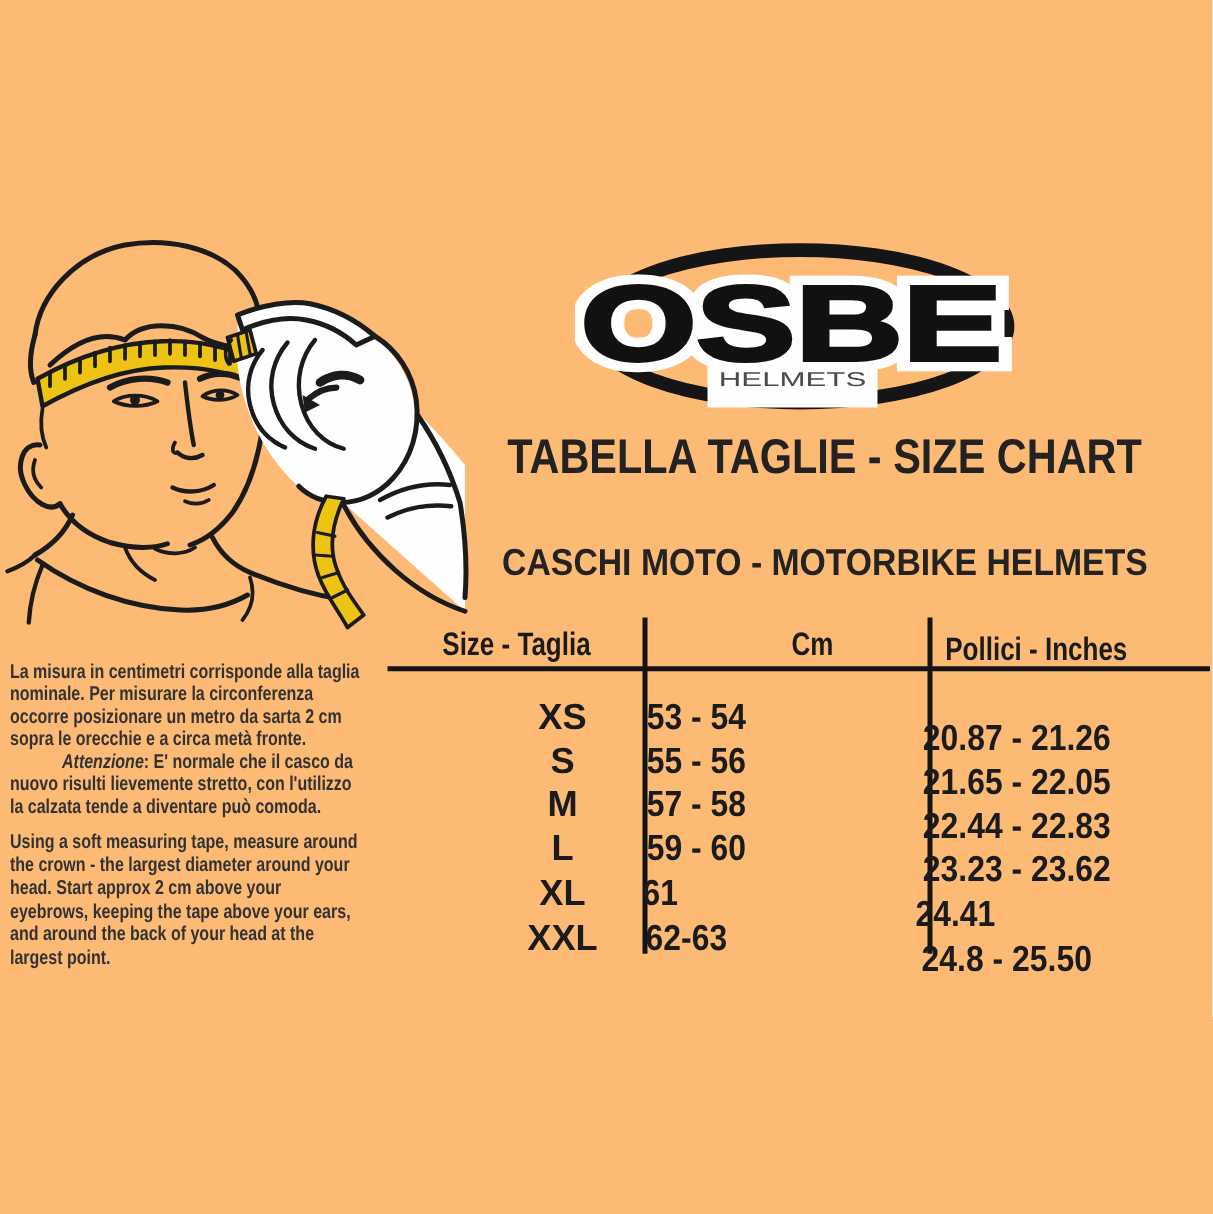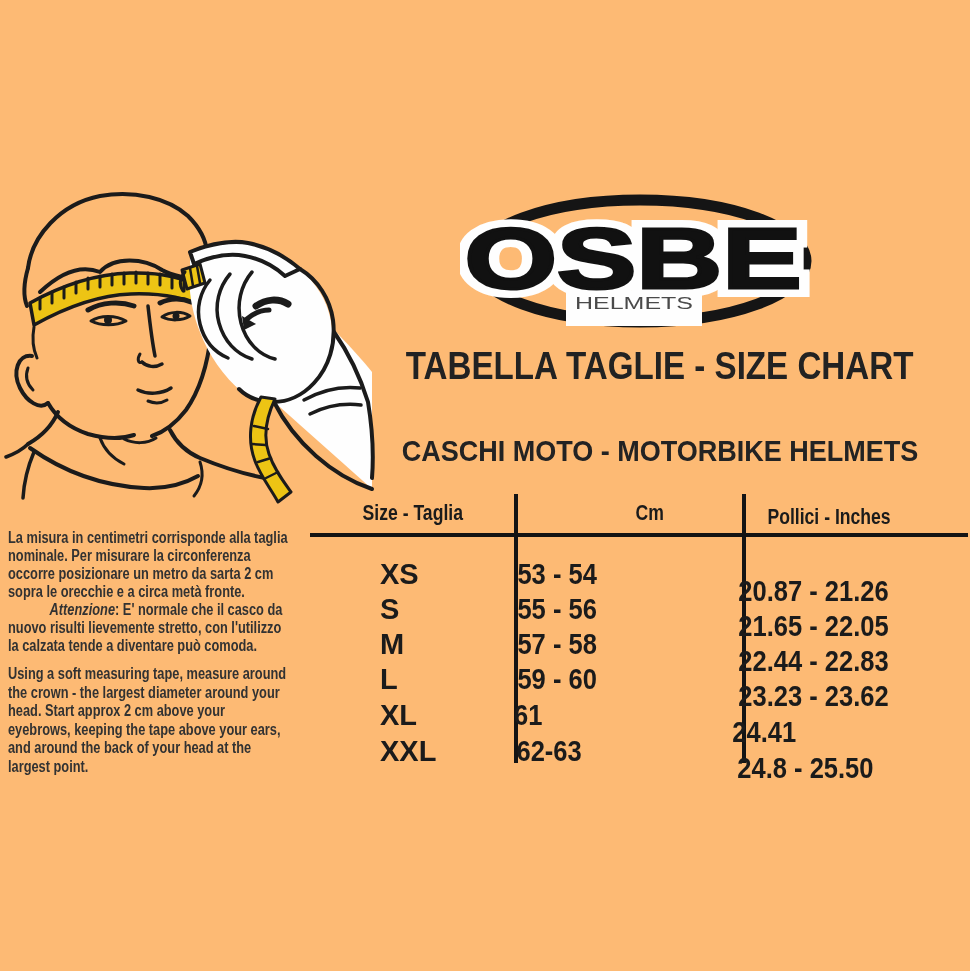--- a/index.html
+++ b/index.html
@@ -11,32 +11,32 @@
 
   
   .title-main{position:absolute;left:330px;top:344px;width:660px;text-align:center;
               font-size:39px;font-weight:bold;color:#222;white-space:nowrap;}
   .title-main>span{display:inline-block;transform:scaleX(.85);transform-origin:50% 50%;}
   .title-sub{position:absolute;left:330px;top:434px;width:660px;text-align:center;
              font-size:30px;font-weight:bold;color:#232323;white-space:nowrap;}
   .title-sub>span{display:inline-block;transform:scaleX(.9);transform-origin:50% 50%;}
 
   
-  .th{position:absolute;font-size:22px;font-weight:bold;color:#1b1b1b;text-align:center;white-space:nowrap;}
+  .th{position:absolute;font-size:26px;font-weight:bold;color:#1b1b1b;text-align:center;white-space:nowrap;}
   .th>span{display:inline-block;transform:scaleX(.8);transform-origin:50% 50%;}
   .th-size{left:312px;top:500px;width:202px;}
   .th-cm{left:518px;top:500px;width:224px;margin-left:20px;}
   .th-in{left:718px;top:504px;width:222px;}
   .hline{position:absolute;left:310px;top:533px;width:658px;height:4px;background:#141414;}
   .vline{position:absolute;top:494px;width:4px;height:269px;background:#141414;}
   .vline1{left:514px;}
   .vline2{left:742px;}
   .trow{position:absolute;left:312px;width:656px;height:36px;line-height:36px;
         font-size:29px;font-weight:bold;color:#1b1b1b;}
-  .c-size{position:absolute;left:68px;width:140px;text-align:left;}
+  .c-size{position:absolute;left:68px;width:140px;text-align:center;}
   .c-cm{position:absolute;left:200px;width:228px;text-align:left;}
   .c-in{position:absolute;left:416px;width:222px;margin-top:17px;}
   .c-cm>span,.c-in>span{display:inline-block;transform:scaleX(.88);transform-origin:50% 50%;}
 
   
   .para{position:absolute;left:8px;width:390px;font-size:16px;font-weight:bold;color:#323232;
         transform:scaleX(.8);transform-origin:0 0;white-space:nowrap;}
   .para-it{top:529px;line-height:18px;}
   .para-en{top:665px;line-height:18.6px;}
   .indent{padding-left:52px;}

